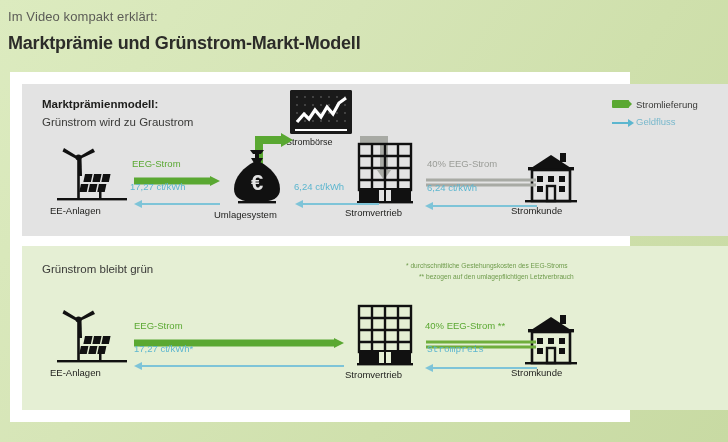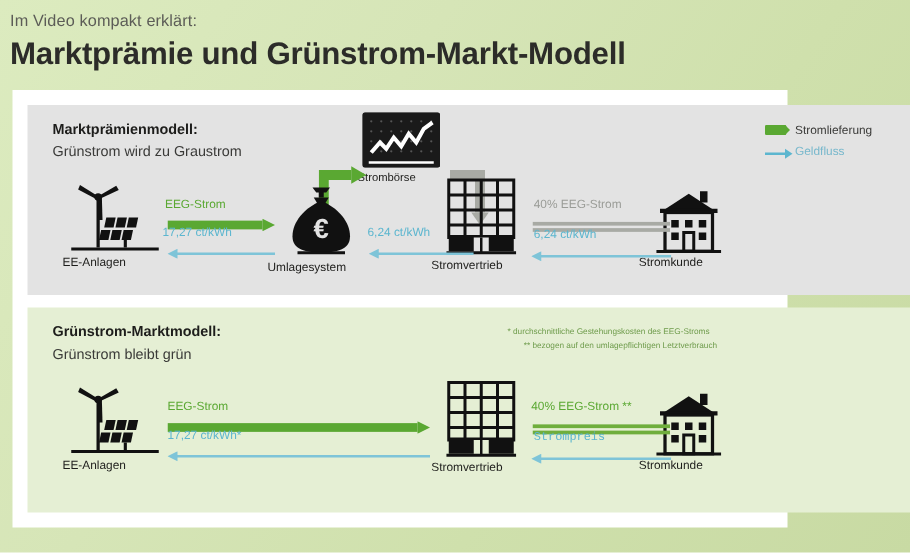--- a/index.html
+++ b/index.html
@@ -7,21 +7,21 @@
     width:728px;height:442px;overflow:hidden;
     font-family:"Liberation Sans","DejaVu Sans",sans-serif;
     background:#d3e2b2;
     background:linear-gradient(125deg,#dcebbf 0%,#d6e5b7 35%,#cfe0ac 65%,#c8daa3 100%);
     position:relative;
   }
 
   
   #header{position:absolute;left:8px;top:2px;width:712px;}
   #kicker{font-size:13px;color:#5c5c57;letter-spacing:.1px;line-height:18px;padding-top:6px;}
-  #maintitle{font-size:25px;font-weight:bold;color:#2c2c29;letter-spacing:-.2px;line-height:32px;margin-top:1px;}
+  #maintitle{font-size:18px;font-weight:bold;color:#2c2c29;letter-spacing:-.2px;line-height:32px;margin-top:1px;}
 
   
   #card{position:absolute;left:10px;top:72px;width:620px;height:350px;background:#ffffff;}
 
   
   .panel{position:absolute;left:12px;width:696px;padding-left:36px;}
   #panel1{top:12px;height:152px;background:#e3e3e3;}
   #panel2{top:174px;height:164px;background:#e5efd4;}
 
   .ptitle{position:absolute;left:20px;top:13px;}
@@ -265,21 +265,20 @@
       <svg width="112" height="8" viewBox="0 0 112 8">
         <rect x="7" y="3" width="105" height="2" fill="#7ec4d8"></rect>
         <polygon points="0,4 8,0 8,8" fill="#7ec4d8"></polygon>
       </svg>
     </div>
   </div>
 
   <div class="panel" id="panel2">
 
     <div class="ptitle">
-      <div class="l1">Grünstrom-Marktmodell:</div>
       <div class="l2">Grünstrom bleibt grün</div>
     </div>
 
     <div style="position:absolute;left:384px;top:14px;width:210px;">
       <div style="font-size:6.6px;color:#6f9c4c;line-height:11px;white-space:nowrap;">* durchschnittliche Gestehungskosten des EEG-Stroms</div>
       <div style="font-size:6.6px;color:#6f9c4c;line-height:11px;white-space:nowrap;padding-left:13px;">** bezogen auf den umlagepflichtigen Letztverbrauch</div>
     </div>
 
     <div class="node" style="left:28px;top:62px;width:84px;">
       <div class="windsolar">

